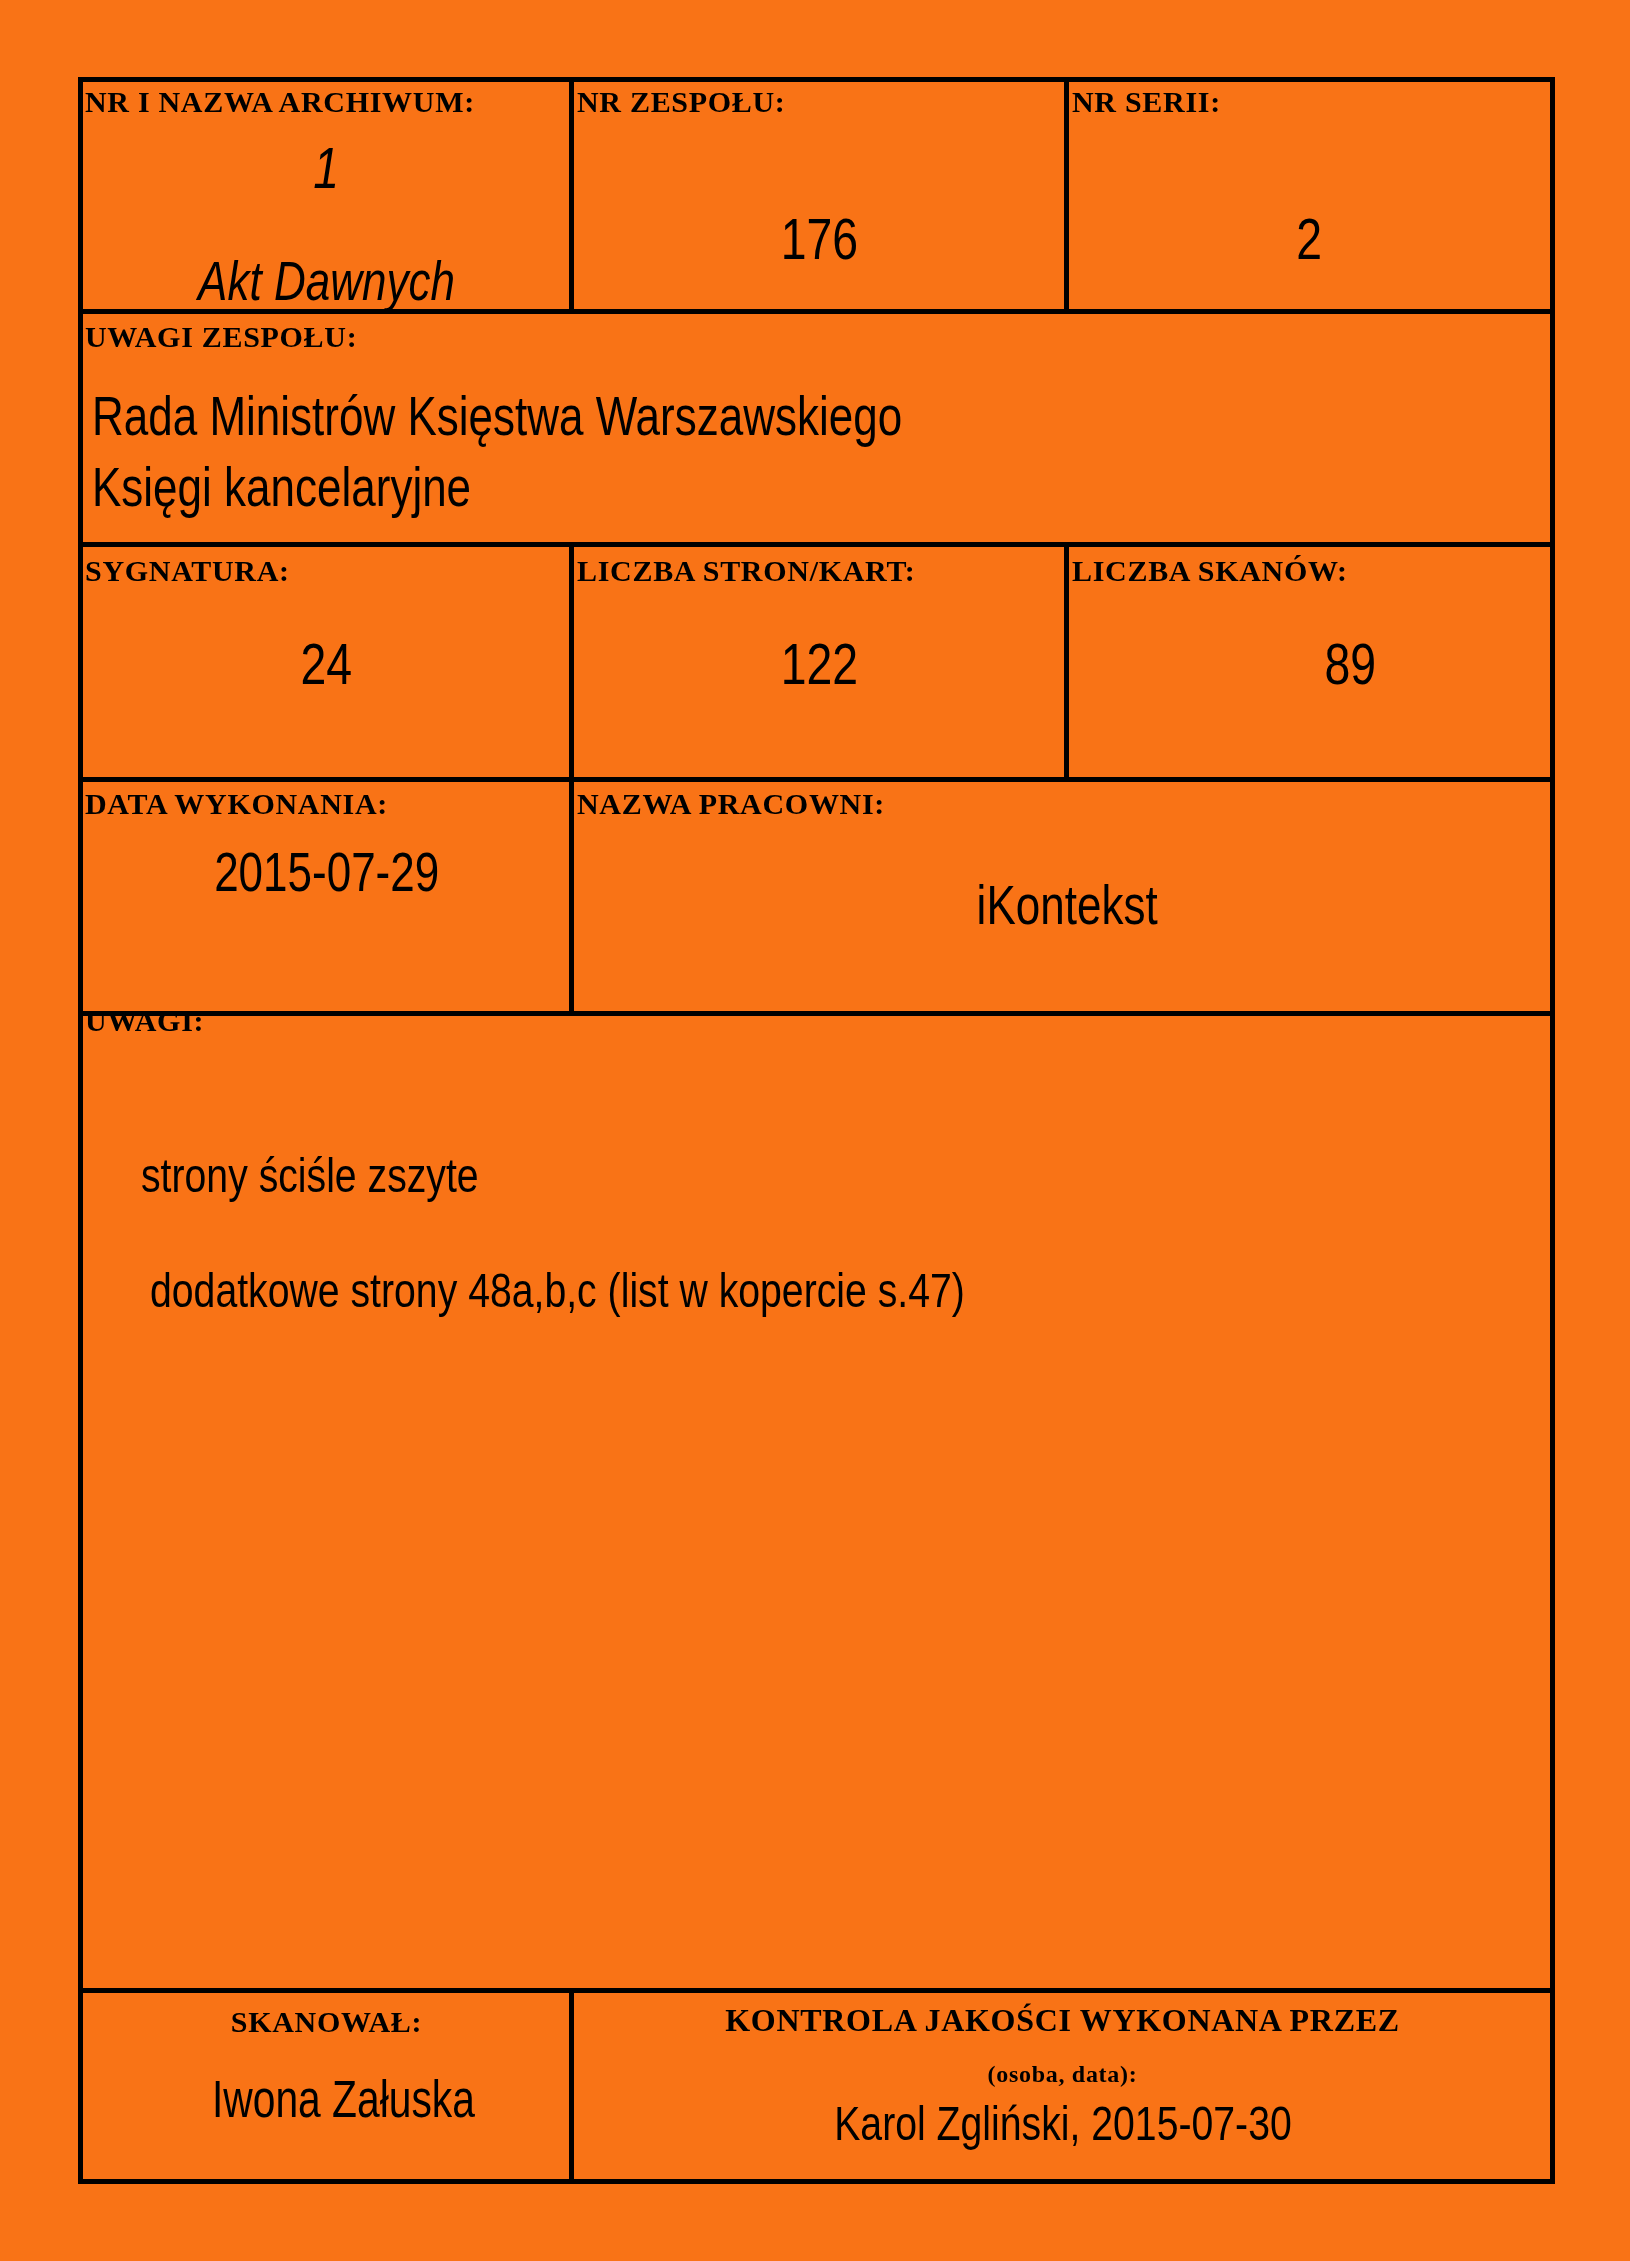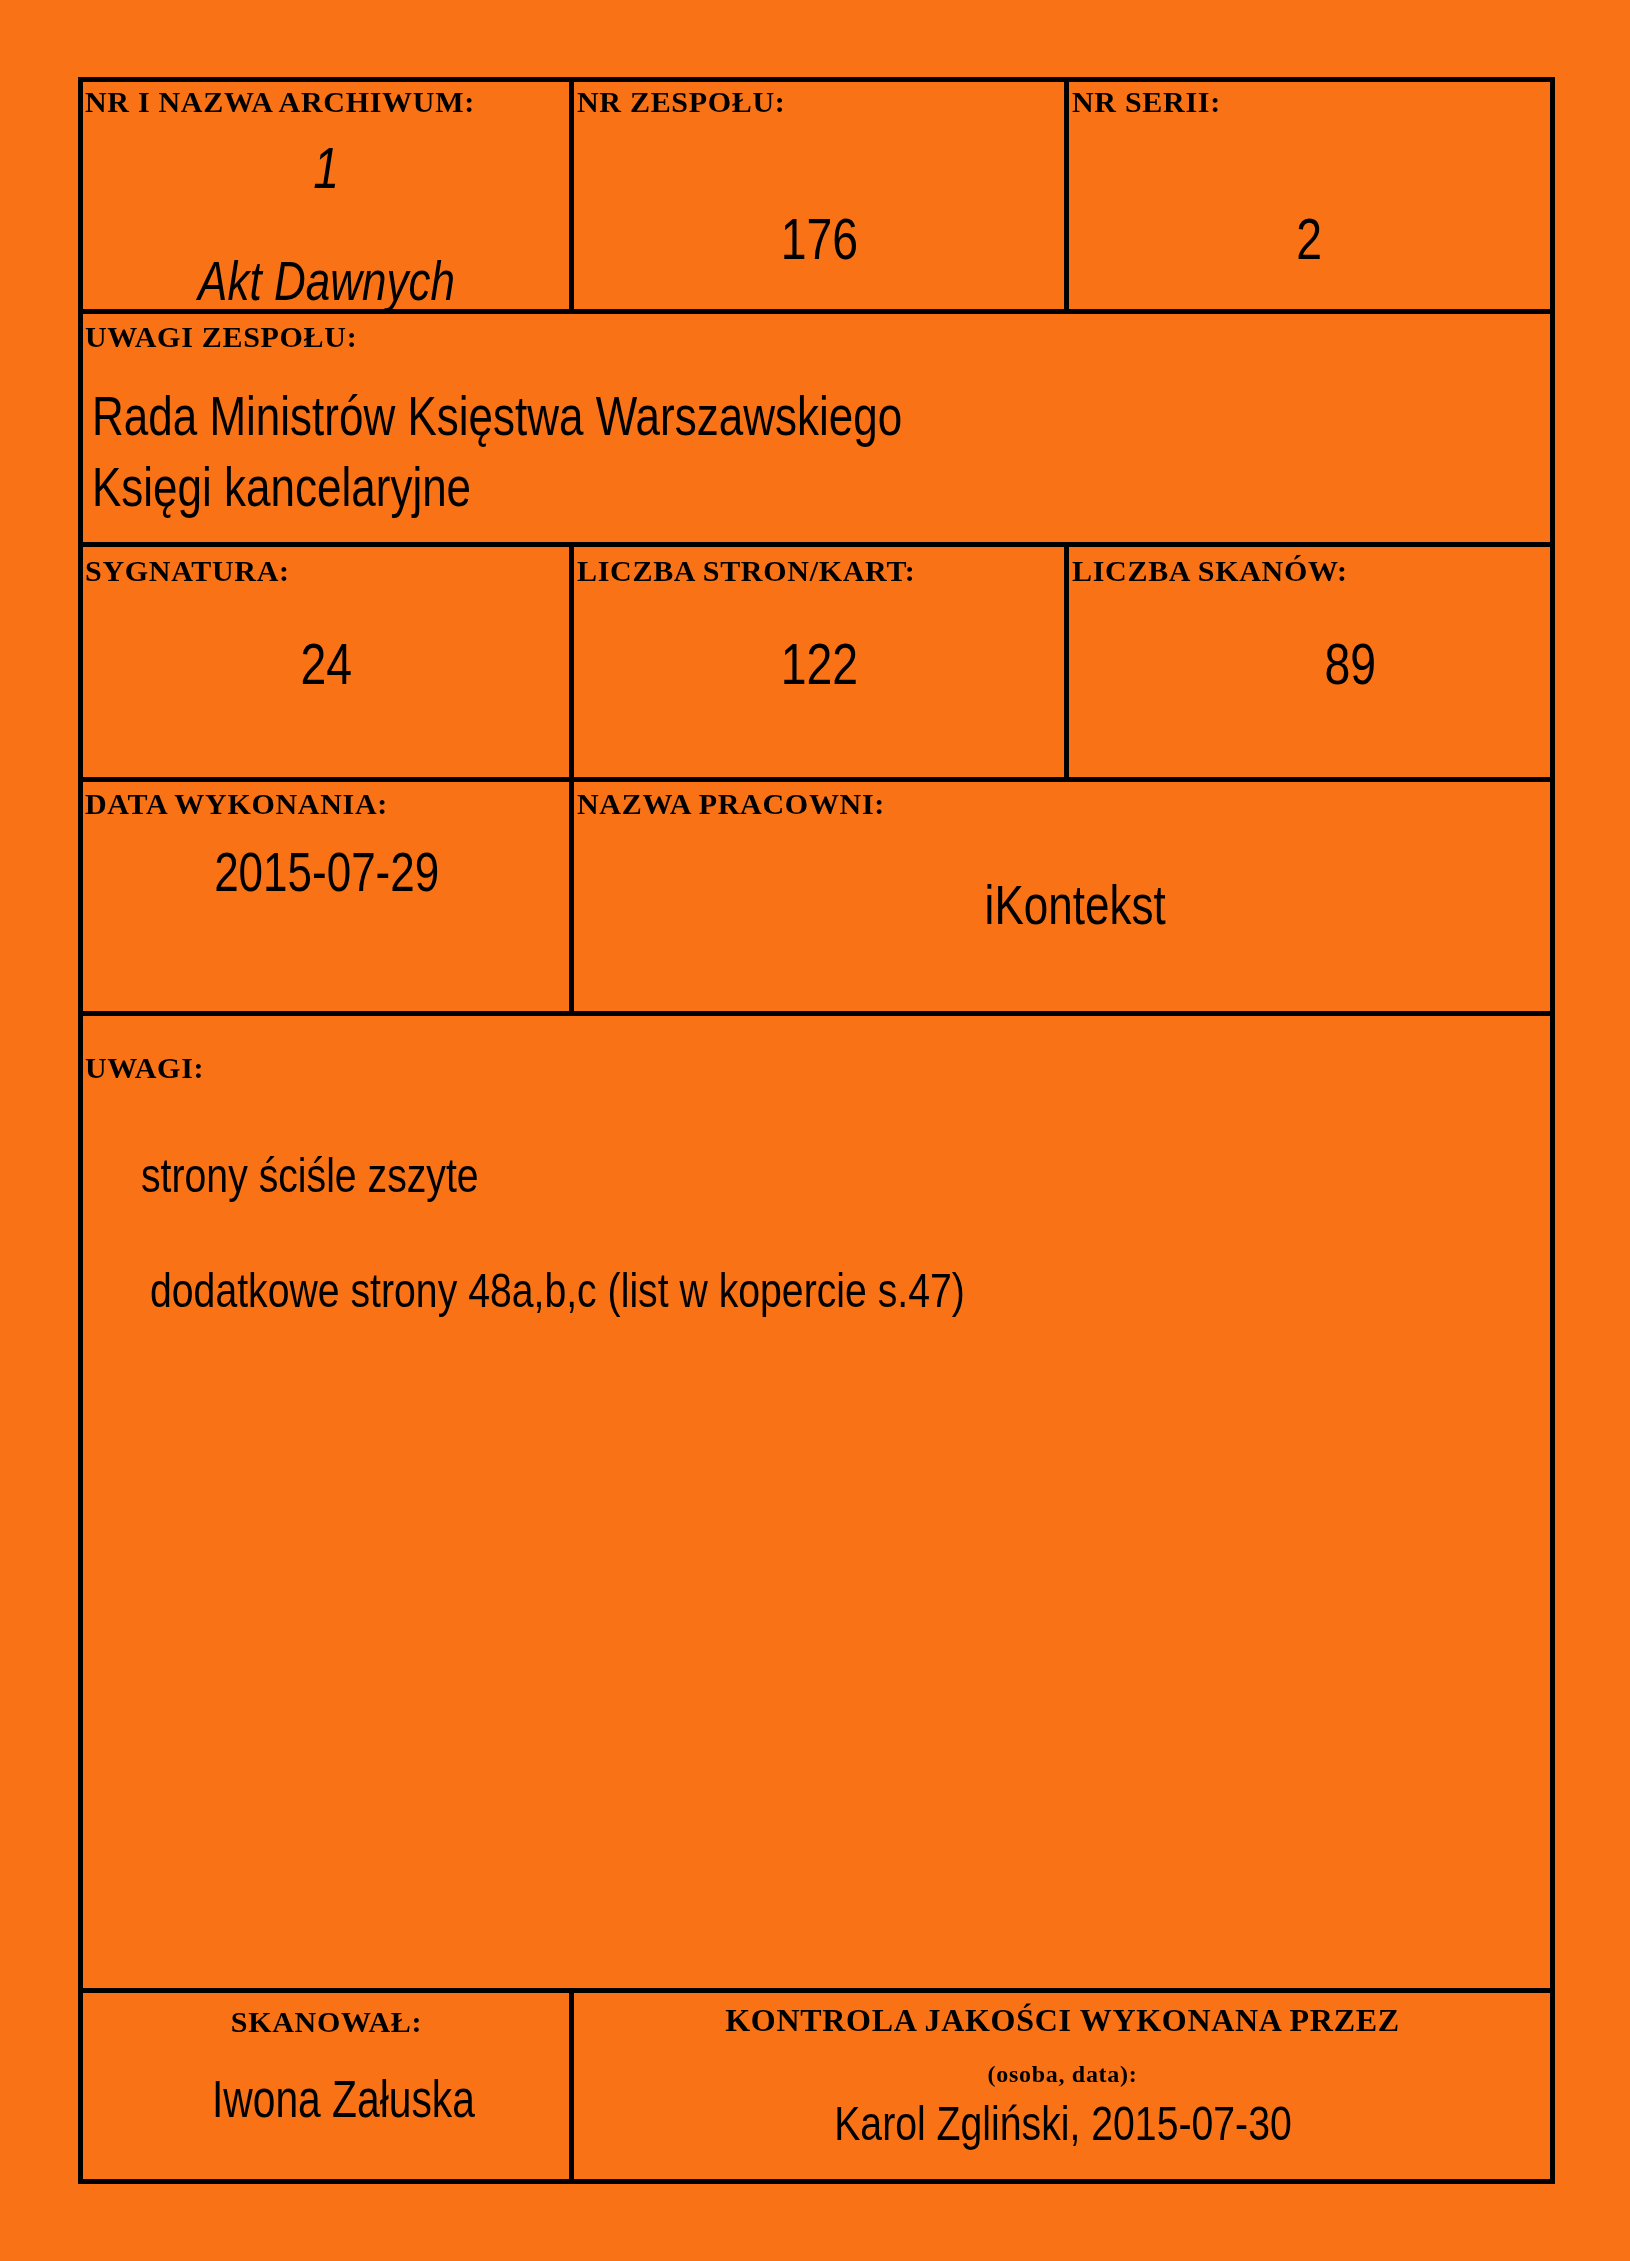--- a/index.html
+++ b/index.html
@@ -79,25 +79,25 @@
   <div class="t c num" style="left:1069px;top:635px;width:481px;padding-left:41px;">
     <span class="sqz">89</span>
   </div>
 
   <div class="t lbl" style="left:85px;top:789px;">DATA WYKONANIA:</div>
   <div class="t c val" style="left:83px;top:845px;width:487px;">
     <span class="sqz">2015-07-29</span>
   </div>
 
   <div class="t lbl" style="left:577px;top:789px;">NAZWA PRACOWNI:</div>
-  <div class="t c val" style="left:575px;top:878px;width:984px;padding-left:8px;">
+  <div class="t c val" style="left:575px;top:878px;width:984px;">
     <span class="sqz">iKontekst</span>
   </div>
 
-  <div class="t lbl" style="left:85px;top:1053px;text-align:center;">UWAGI:</div>
+  <div class="t lbl" style="left:85px;top:1006px;text-align:center;">UWAGI:</div>
   <div class="t med" style="left:141px;top:1151px;">
     <span class="sqzl">strony ściśle zszyte</span>
   </div>
   <div class="t med" style="left:122px;top:1266px;margin-left:28px;">
     <span class="sqzl">dodatkowe strony 48a,b,c (list w kopercie s.47)</span>
   </div>
 
   <div class="t c lbl" style="left:83px;top:2007px;width:487px;">SKANOWAŁ:</div>
   <div class="t c mid" style="left:83px;top:2074px;width:487px;margin-left:17px;">
     <span class="sqz">Iwona Załuska</span>

